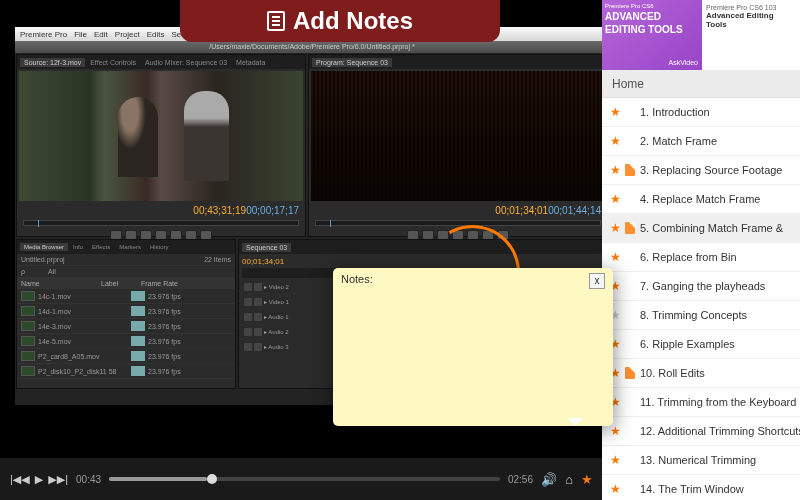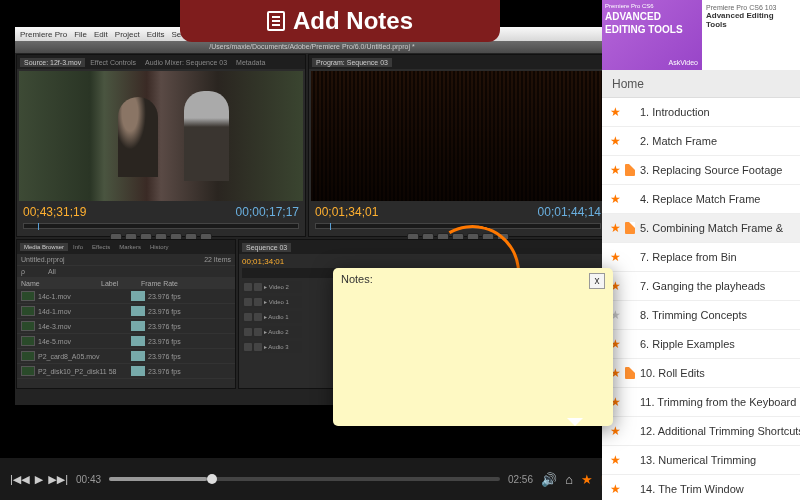--- a/index.html
+++ b/index.html
@@ -18,21 +18,21 @@
 .src-panel{width:290px}
 .prg-panel{flex:1}
 .tabs{height:14px;background:#1e1e1e;display:flex;gap:1px;font-size:7px;color:#888;align-items:center;padding-left:3px}
 .tabs span{padding:1px 4px}
 .tabs .active{background:#3a3a3a;color:#ccc}
 .monitor{height:130px;margin:2px;background:#1a1a1a;position:relative;overflow:hidden}
 .src-img{width:100%;height:100%;background:linear-gradient(90deg,#3d4a35 0%,#2a3525 25%,#4a5540 30%,#3a2a25 45%,#5a4a45 50%,#2a2520 70%,#3a4530 100%);position:relative}
 .src-img::before{content:"";position:absolute;left:35%;top:20%;width:40px;height:80px;background:radial-gradient(ellipse at 30% 20%,#8a7565 20%,#2a2520 40%);border-radius:20px 20px 0 0}
 .src-img::after{content:"";position:absolute;left:58%;top:15%;width:45px;height:90px;background:linear-gradient(#aaa 30%,#3a3530 40%);border-radius:20px 20px 0 0}
 .prg-img{width:100%;height:100%;background:repeating-linear-gradient(90deg,#3a2818 0,#3a2818 2px,#1a1008 2px,#1a1008 4px),linear-gradient(#4a3525,#1a0f08);background-blend-mode:overlay}
-.tc-row{display:flex;justify-content:space-between;padding:2px 6px;font-size:12px}
+.tc-row{display:flex;justify-content:flex-end;padding:2px 6px;font-size:10px}
 .tc-l{color:#ffb030}.tc-r{color:#6ab0e0}
 .scrub{height:6px;margin:2px 6px;background:#1a1a1a;border:1px solid #444;position:relative}
 .scrub::after{content:"";position:absolute;left:5%;top:-1px;width:1px;height:7px;background:#5a9fd4}
 .trans-ctrl{height:14px;display:flex;justify-content:center;gap:3px;align-items:center}
 .trans-ctrl i{width:12px;height:10px;background:#555;border:1px solid #222;border-radius:2px}
 .pp-bot{display:flex;height:152px}
 .browser{width:220px}
 .browser .tabs{font-size:6px}
 .proj-row{display:flex;font-size:7px;color:#999;padding:2px 4px;border-bottom:1px solid #333;align-items:center;gap:3px}
 .proj-row .thumb{width:14px;height:10px;background:#2a4a2a;border:1px solid #555}
@@ -335,21 +335,21 @@
         <span>4. Replace Match Frame</span>
       </div>
       <div class="lesson sel">
         <span class="lstar ">★</span>
         <span class="lnote "></span>
         <span>5. Combining Match Frame &amp;</span>
       </div>
       <div class="lesson ">
         <span class="lstar ">★</span>
         <span class="lnote hidden"></span>
-        <span>7. Replace from Bin</span>
+        <span>6. Replace from Bin</span>
       </div>
       <div class="lesson ">
         <span class="lstar ">★</span>
         <span class="lnote hidden"></span>
         <span>7. Ganging the playheads</span>
       </div>
       <div class="lesson ">
         <span class="lstar grey">★</span>
         <span class="lnote hidden"></span>
         <span>8. Trimming Concepts</span>

